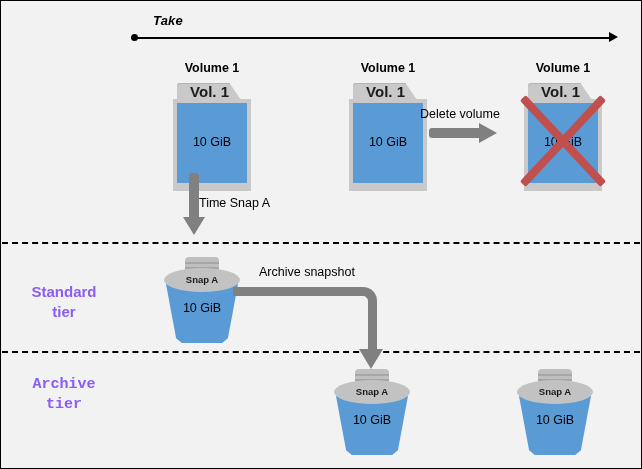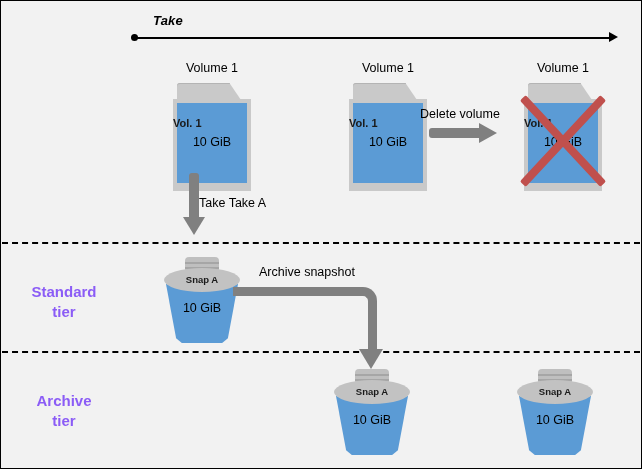--- a/index.html
+++ b/index.html
@@ -58,50 +58,49 @@
     position:absolute;
     width:110px;
     text-align:center;
     font-weight:bold;
     font-size:15px;
     color:#8b5cf6;
     line-height:20px;
     left:8px;
   }
   #label-standard{top:281px;}
-  #label-archive{top:390px;}
+  #label-archive{top:374px;font-family:Liberation Mono, monospace;}
 
   
   .volume{
     position:absolute;
     width:78px;height:108px;
   }
   .volume .vol-title{
     position:absolute;
     top:-22px;left:50%;transform:translateX(-50%);
     white-space:nowrap;
-    font-weight:normal;font-size:12.5px;color:#000;
+    font-weight:bold;font-size:12.5px;color:#000;
   }
   .vol-tab{
     position:absolute;
     top:0;left:4px;
     width:64px;height:17px;
     background:#C9C9C9;
     border-radius:3px 0 0 0;
     
     clip-path:polygon(0 0, 82% 0, 100% 100%, 0 100%);
     box-shadow:0 1px 0 #B4B4B4 inset;
   }
   .vol-tab-text{
     position:absolute;
     top:1px;left:0;width:56px;
-    text-align:left;
-    font-size:11px;font-weight:bold;color:#1a1a1a;
+    text-align:right;
+    font-size:15px;font-weight:bold;color:#1a1a1a;
     line-height:15px;
-    margin-top:32px;
   }
   .vol-body-outer{
     position:absolute;
     top:16px;left:0;
     width:78px;height:92px;
     background:#C9C9C9;
   }
   .vol-body{
     position:absolute;
     top:20px;left:4px;
@@ -282,21 +281,21 @@
   </div>
   <div class="x-mark" style="left:503px;top:71px;">
     <span class="b1"></span>
       <span class="b2"></span>
   </div>
 
   <div class="arrow-gray" id="arrow-take" style="left:182px;top:172px;width:22px;height:62px;">
     <div class="shaft"></div>
       <div class="head"></div>
   </div>
-  <div class="arrow-label" style="left:198px;top:195px;">Take Take A</div>
+  <div class="arrow-label" style="left:198px;top:195px;">Time Snap A</div>
 
   <div class="arrow-gray" id="arrow-delete" style="left:428px;top:122px;width:70px;height:20px;">
     <div class="shaft"></div>
       <div class="head"></div>
   </div>
   <div class="arrow-label" style="left:419px;top:99px;margin-top:7px;">Delete volume</div>
 
   <div class="snapshot" style="left:160px;top:256px;">
     <div class="snap-handle">
       <div class="snap-handle-line l1"></div>

